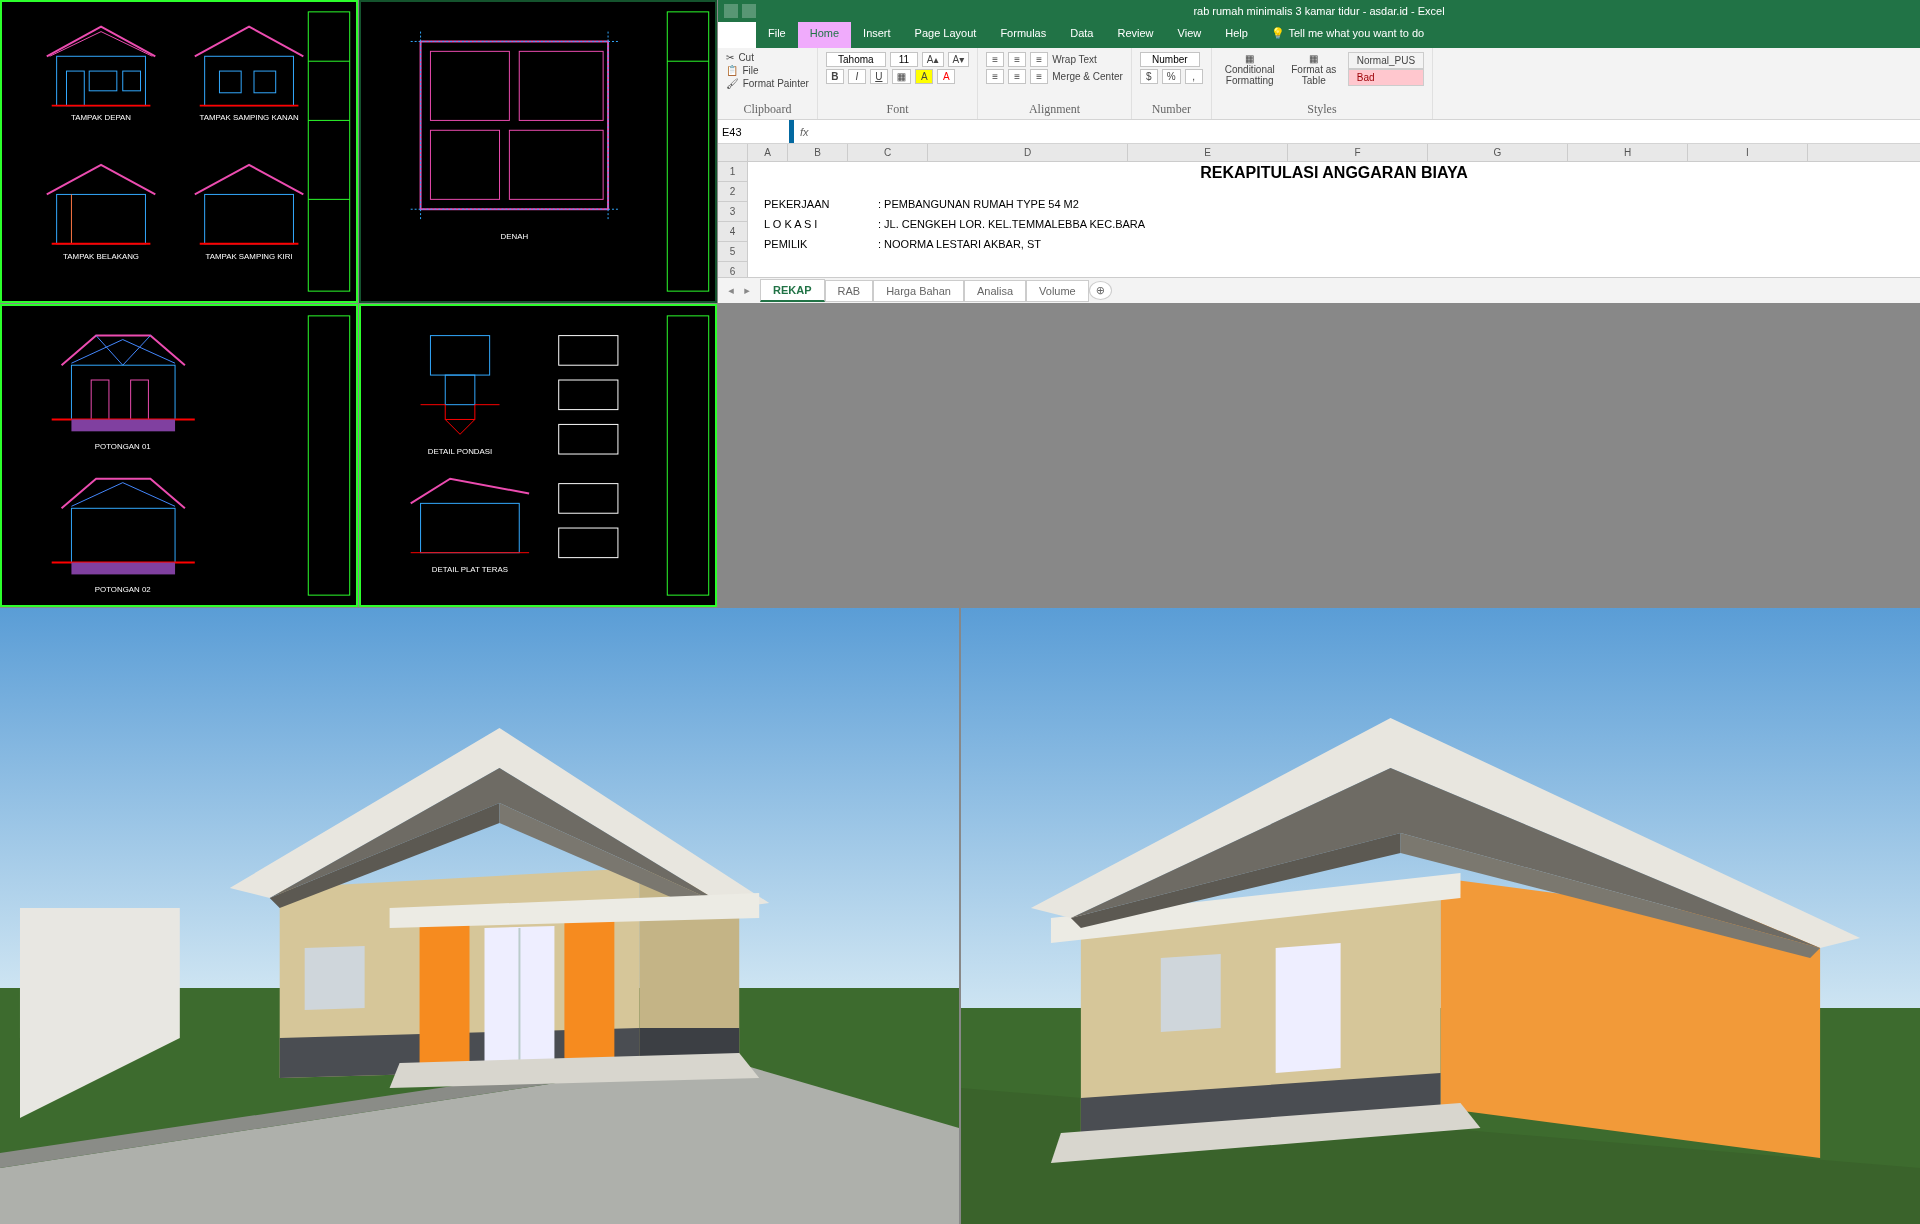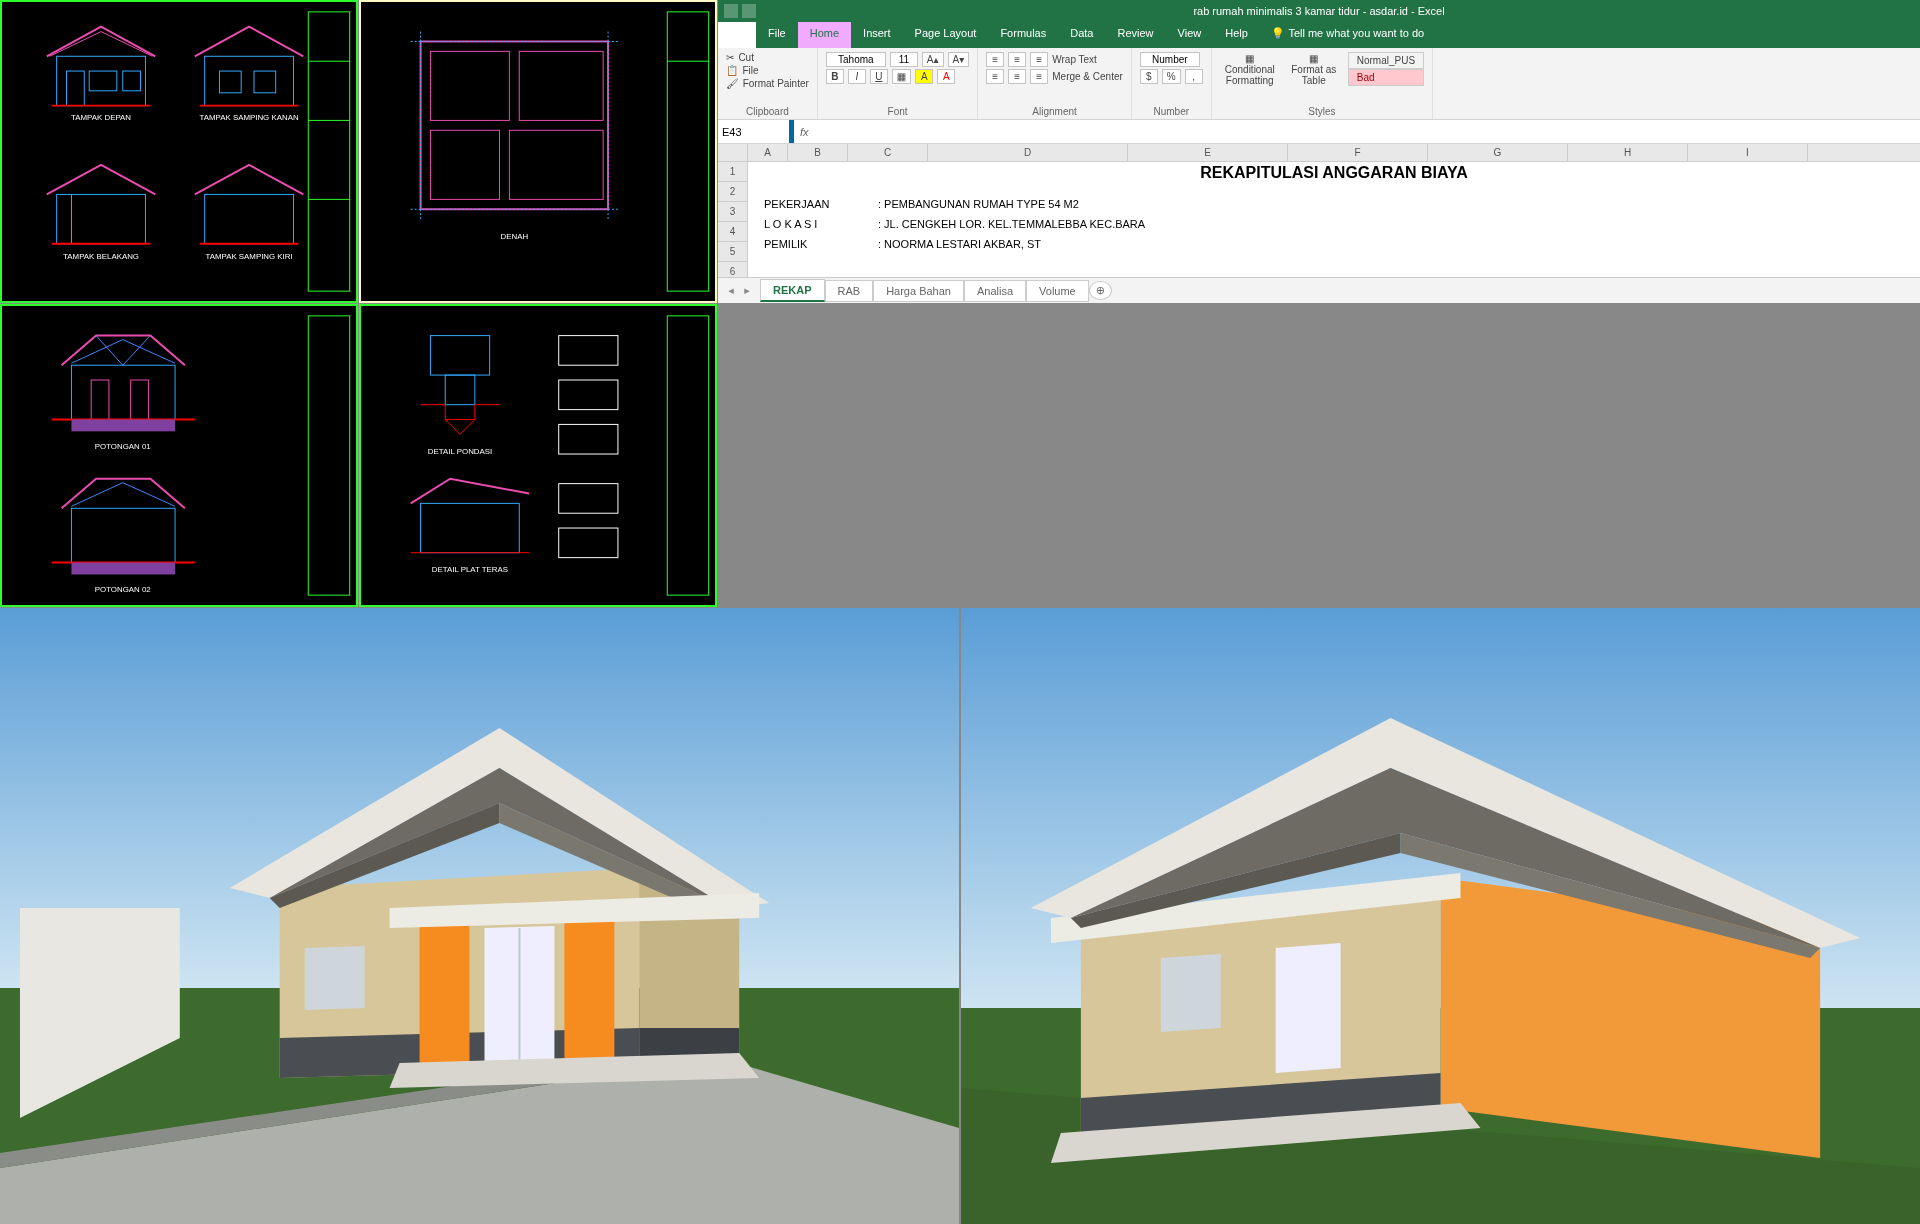--- a/index.html
+++ b/index.html
@@ -1,32 +1,32 @@
 <!DOCTYPE html>
 <html><head>
 <meta charset="utf-8">
 <style>
 * { margin: 0; padding: 0; box-sizing: border-box; }
 body { width: 1920px; height: 1224px; font-family: Tahoma, Arial, sans-serif; background: #888; overflow: hidden; }
 .grid { display: grid; grid-template-columns: 358px 358px 1fr; grid-template-rows: 303px 303px 616px; gap: 1px; height: 100%; }
 .cad-panel { background: #000; border: 2px solid #2cff2c; position: relative; overflow: hidden; }
 .cad-panel svg { width: 100%; height: 100%; }
 .cad-label { fill: #fff; font-size: 8px; text-anchor: middle; font-family: Arial; }
-.floorplan { background: #000; border: 2px solid #fef9c3; }
+.floorplan { background: #000; border: 2px solid #14532d; }
 .floorplan svg { width: 100%; height: 100%; }
 .excel { background: #fff; display: flex; flex-direction: column; position: relative; }
 .excel-titlebar { background: #217346; color: #fff; height: 22px; display: flex; align-items: center; justify-content: center; font-size: 11px; }
 .excel-titlebar .left-icons { position: absolute; left: 6px; display: flex; gap: 4px; }
 .excel-titlebar .ico { width: 14px; height: 14px; background: rgba(255,255,255,0.25); }
 .excel-tabs { background: #217346; display: flex; height: 26px; margin-left: 38px; }
 .excel-tab { padding: 5px 12px; color: #fff; font-size: 11px; cursor: pointer; }
 .excel-tab.active { background: #f0abfc; color: #217346; }
 .ribbon { background: #f3f3f3; border-bottom: 1px solid #d4d4d4; height: 72px; display: flex; font-size: 10px; color: #444; }
 .ribbon-group { border-right: 1px solid #e0e0e0; padding: 4px 8px 0; display: flex; flex-direction: column; justify-content: space-between; }
-.ribbon-group-label { text-align: center; font-size: 10px; color: #666; padding-bottom: 2px; }
+.ribbon-group-label { text-align: center; font-size: 12px; color: #666; padding-bottom: 2px; font-family: Liberation Serif, serif; }
 .ribbon-row { display: flex; gap: 4px; align-items: center; margin-bottom: 2px; }
 .ribbon-btn, .ribbon-sel { background: #fff; border: 1px solid #c4c4c4; padding: 1px 4px; font-size: 10px; min-width: 18px; text-align: center; }
 .ribbon-sel { width: 60px; }
 .formula-bar { height: 24px; border-bottom: 1px solid #d4d4d4; display: flex; align-items: center; }
 .name-box { width: 76px; border-right: 5px solid #0369a1; padding: 0 4px; font-size: 11px; height: 100%; display: flex; align-items: center; }
 .fx { padding: 0 6px; font-style: italic; color: #666; font-size: 11px; }
 .formula-input { flex: 1; padding: 0 4px; font-size: 11px; border: none; outline: none; height: 100%; }
 .sheet { flex: 1; overflow: hidden; position: relative; background: #fff; }
 .col-headers { display: flex; border-bottom: 1px solid #ccc; background: #e8e8e8; height: 18px; font-size: 10px; }
 .col-headers .rhdr { width: 30px; border-right: 1px solid #ccc; }

